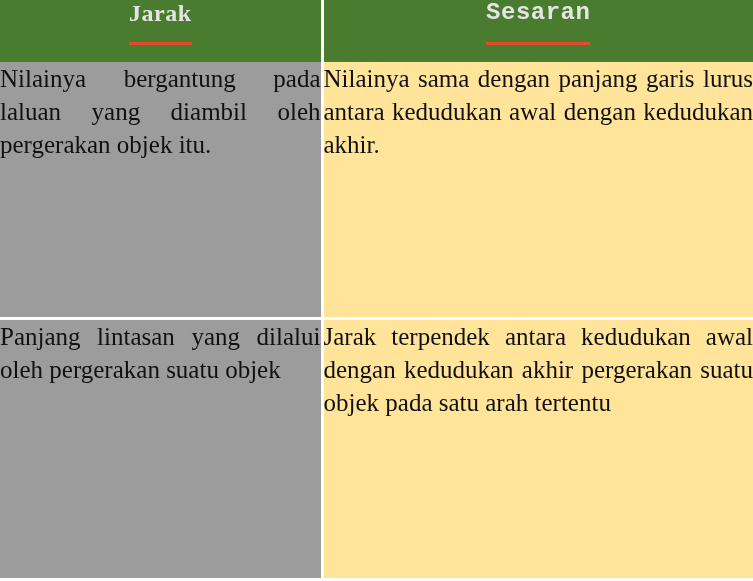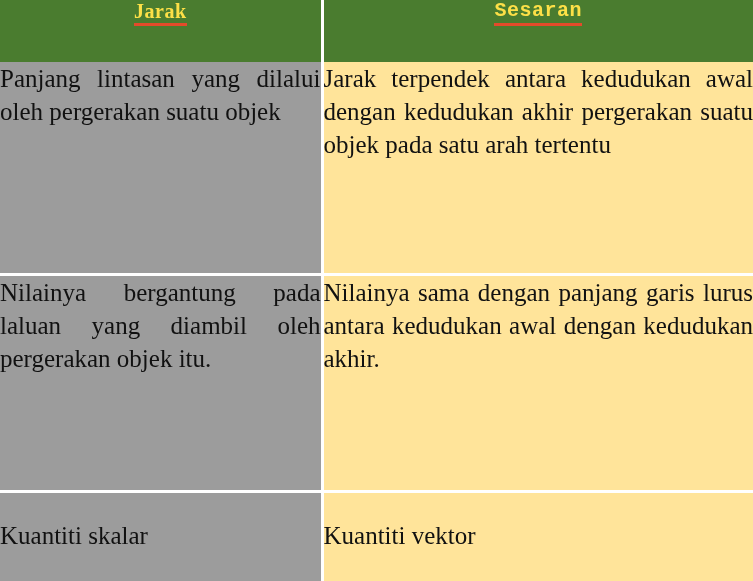--- a/index.html
+++ b/index.html
@@ -30,26 +30,26 @@
   .header-cell {
     background: #4a7c2f;
     height: 62px;
     text-align: center;
     vertical-align: middle;
     border-right: 3px solid #ffffff;
   }
   .header-cell.last { border-right: none; font-family: Liberation Mono, monospace; }
   .header-text {
     display: inline-block;
-    color: #fde047;
-    font-size: 20px;
+    color: #e5e5e5;
+    font-size: 24px;
     font-weight: bold;
     letter-spacing: 0.5px;
     border-bottom: 3px solid #e34b2a;
-    padding-bottom: 1px;
+    padding-bottom: 16px;
     line-height: 1.1;
   }
 
   .cell {
     font-size: 25px;
     line-height: 1.32;
     color: #111111;
     text-align: justify;
     text-justify: inter-word;
     padding: 18px 22px 16px 22px;
@@ -88,36 +88,28 @@
         <span class="header-text">Jarak</span>
       </th>
       <th class="header-cell last">
         <span class="header-text">Sesaran</span>
       </th>
     </tr>
   </thead>
   <tbody>
     <tr>
       <td class="cell cell-left">
+        <p>Nilainya bergantung pada laluan yang diambil oleh pergerakan objek itu.</p>
+      </td>
+      <td class="cell cell-right">
+        <p>Nilainya sama dengan panjang garis lurus antara kedudukan awal dengan kedudukan akhir.</p>
+      </td>
+    </tr>
+    <tr>
+      <td class="cell cell-left">
         <p>Panjang lintasan yang dilalui oleh pergerakan suatu objek</p>
       </td>
       <td class="cell cell-right">
         <p>Jarak terpendek antara kedudukan awal dengan kedudukan akhir pergerakan suatu objek pada satu arah tertentu</p>
       </td>
     </tr>
-    <tr>
-      <td class="cell cell-left">
-        <p>Nilainya bergantung pada laluan yang diambil oleh pergerakan objek itu.</p>
-      </td>
-      <td class="cell cell-right">
-        <p>Nilainya sama dengan panjang garis lurus antara kedudukan awal dengan kedudukan akhir.</p>
-      </td>
-    </tr>
-    <tr class="row-last row-3-height">
-      <td class="cell cell-left">
-        <p>Kuantiti skalar</p>
-      </td>
-      <td class="cell cell-right">
-        <p>Kuantiti vektor</p>
-      </td>
-    </tr>
   </tbody>
 </table>
 
 </body></html>

